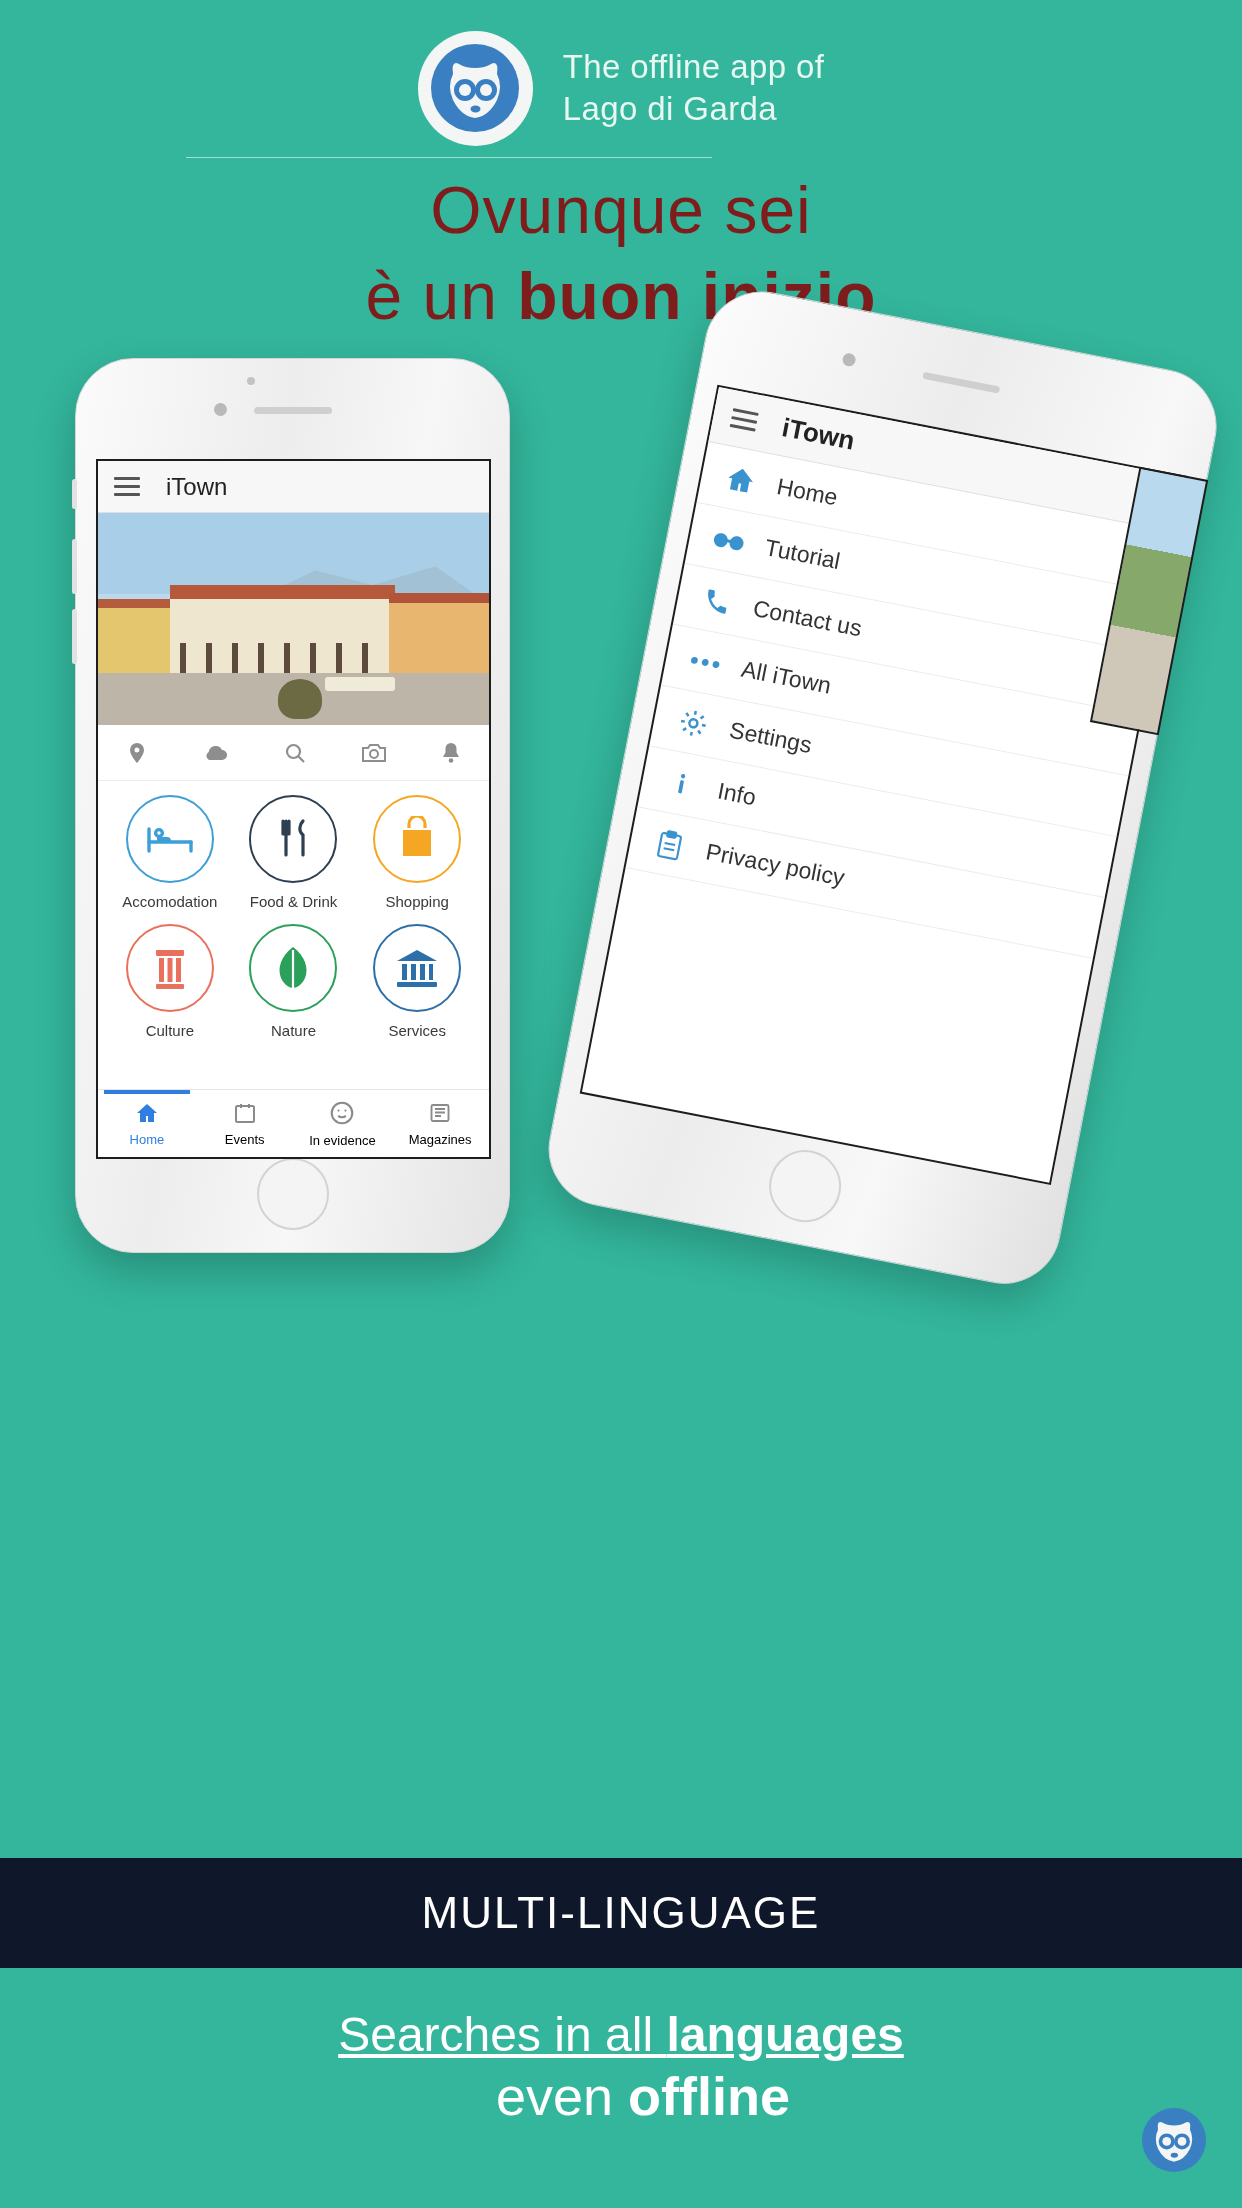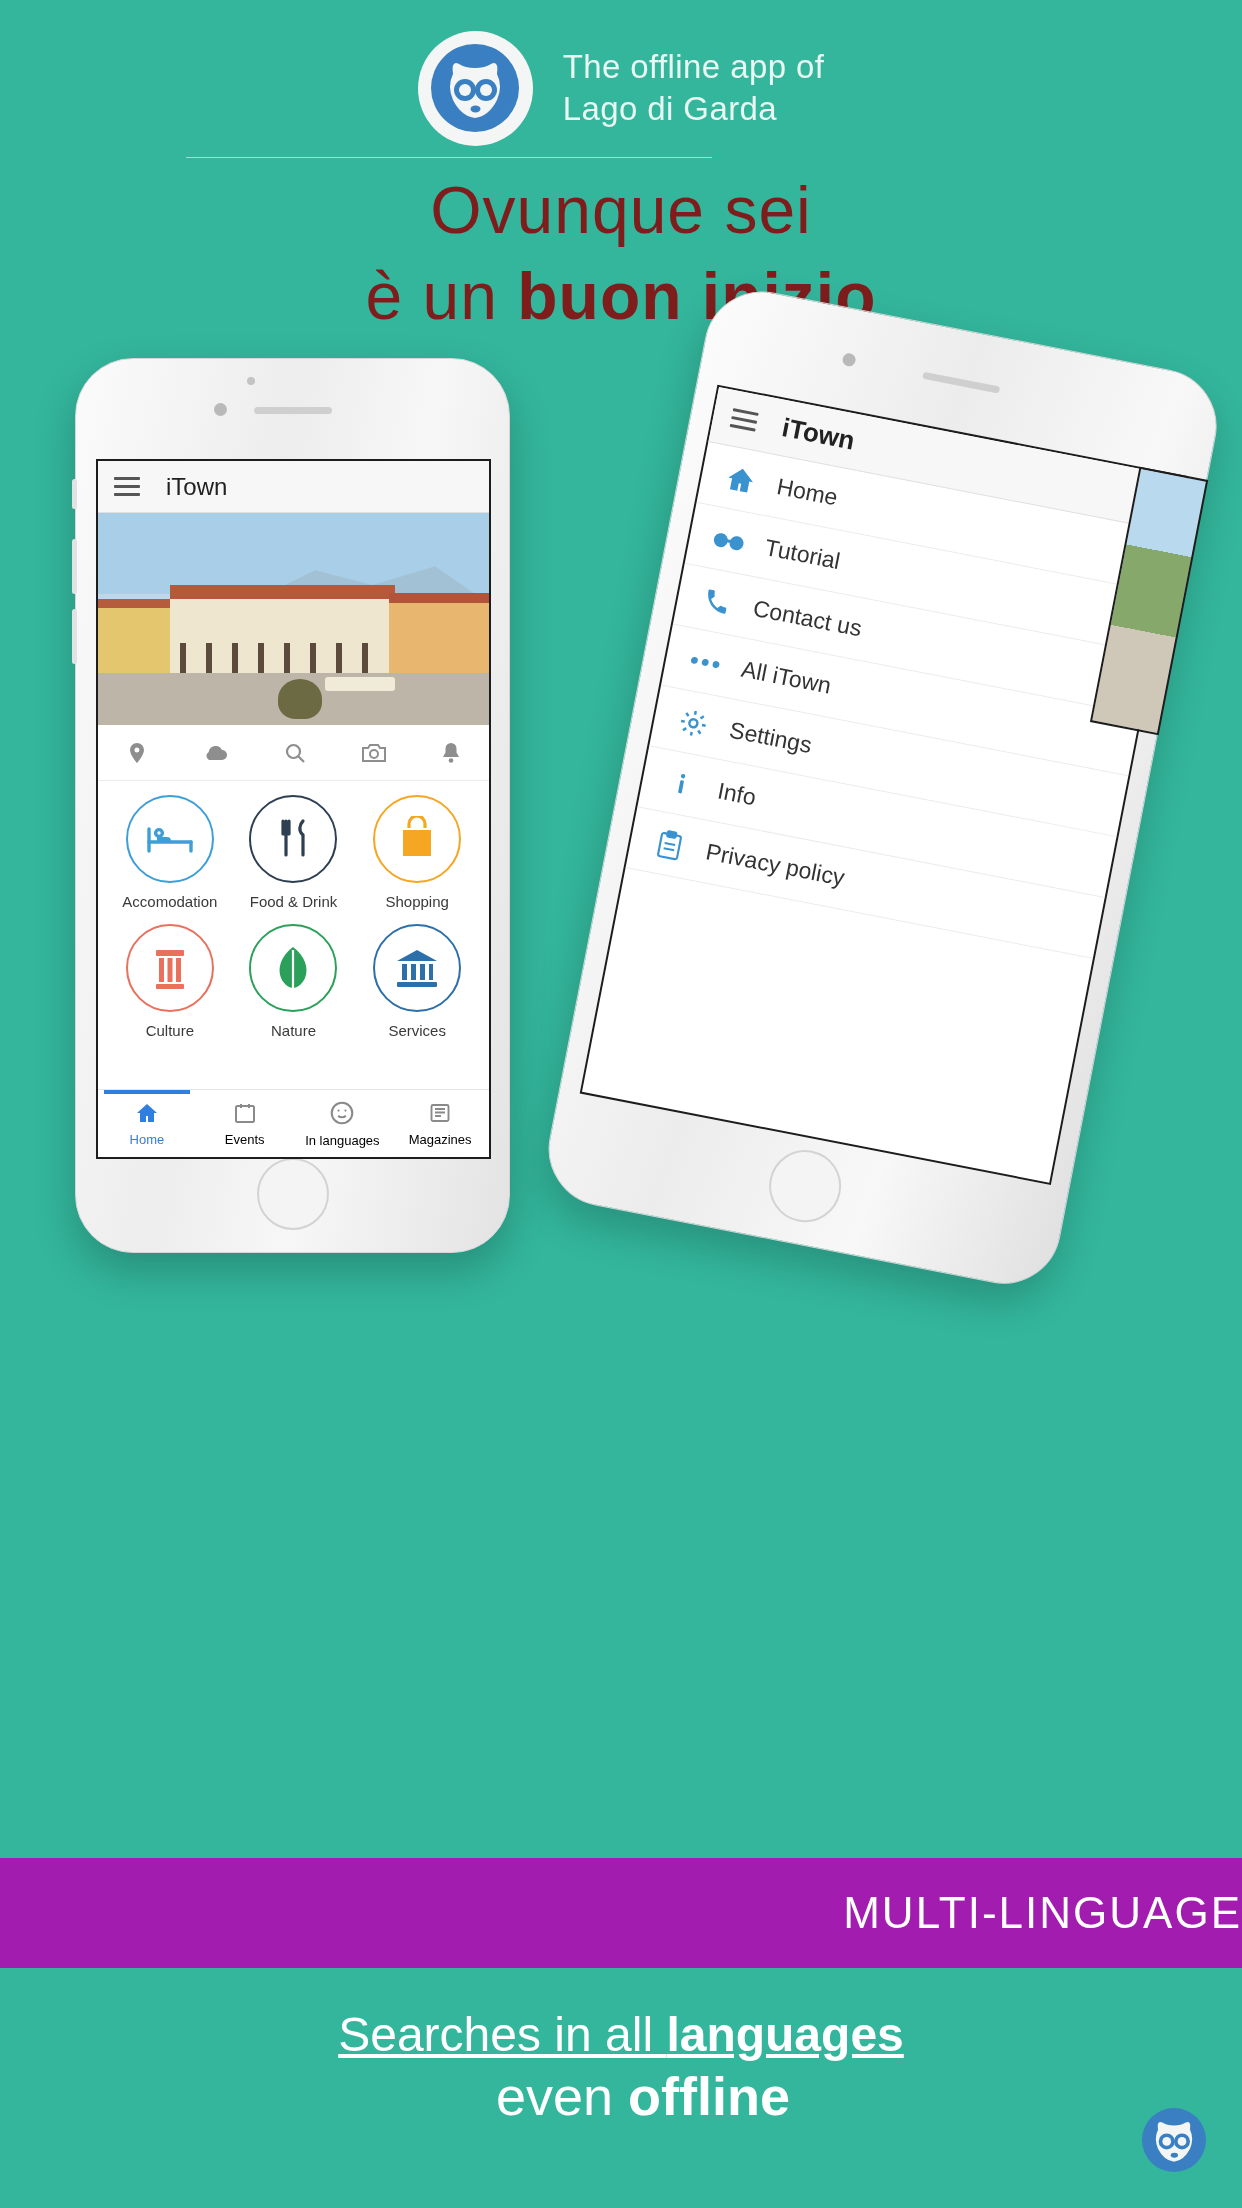--- a/index.html
+++ b/index.html
@@ -82,21 +82,21 @@
     background:linear-gradient(100deg,#fcfcfc 0%,#ececec 40%,#f8f8f8 70%,#e0e0e0 100%);
     border-radius:58px; border:1px solid #d5d5d5; box-shadow:0 18px 40px rgba(0,0,0,.2);}
   .screen-b{ position:absolute; top:100px; left:20px; width:480px; height:722px; background:#fff; border:2px solid #1d1d1d; overflow:hidden;}
   .appbar-b{ height:56px; background:#f7f7f7; border-bottom:1px solid #e0e0e0; display:flex; align-items:center; padding:0 18px; gap:26px;}
   .drawer-item{ display:flex; align-items:center; gap:20px; height:62px; padding:0 22px; border-bottom:1px solid #ececec; font-size:23px; color:#333;}
   .drawer-item .ic{ width:34px; display:flex; justify-content:center; color:#3a92cf;}
   .b-photo{ position:absolute; right:-2px; top:100px; width:70px; height:260px;
     background:linear-gradient(#b9d9ee 0 30%, #86a86a 30% 62%, #cfc8b8 62% 100%); border:2px solid #1d1d1d;}
 
   
-  .band{ position:absolute; left:0; width:1242px; background:#a21caf; height:110px; display:flex; align-items:center; justify-content:flex-end; top:1858px;}
+  .band{ position:absolute; left:0; width:1242px; background:#0f172a; height:110px; display:flex; align-items:center; justify-content:center; top:1858px;}
   .band span{ color:#fff; font-size:44px; letter-spacing:2px; font-weight:300;}
 
   .footer{ position:absolute; left:0; top:1968px; width:1242px; height:240px; text-align:center; color:#fff;}
   .footer .f1{ font-size:48px; font-weight:300; margin-top:38px; line-height:1.2;text-decoration:underline;}
   .footer .f2{ font-size:54px; font-weight:300; line-height:1.2;margin-left:44px;}
   .footer b{ font-weight:700;}
   .badge{ position:absolute; right:36px; bottom:36px; width:64px; height:64px; border-radius:50%; background:#3a7fc1; overflow:hidden;}
 </style>
 </head>
 <body>
@@ -367,21 +367,21 @@
         </div>
         <div class="tab">
           <span>
             <svg width="26" height="26" viewBox="0 0 24 24" fill="none" stroke="#8a8a8a" stroke-width="1.9">
                 <circle cx="12" cy="12" r="9.5"></circle>
                 <circle cx="8.8" cy="9.8" r="1" fill="#8a8a8a" stroke="none"></circle>
                 <circle cx="15.2" cy="9.8" r="1" fill="#8a8a8a" stroke="none"></circle>
                 <path d="M8.5 14.5c1.8 2 5.2 2 7 0"></path>
               </svg>
           </span>
-          <span class="tlabel">In languages</span>
+          <span class="tlabel">In evidence</span>
         </div>
         <div class="tab">
           <span>
             <svg width="26" height="24" viewBox="0 0 24 24" fill="none" stroke="#8a8a8a" stroke-width="1.9">
                 <rect x="3.5" y="4" width="17" height="16" rx="1.5"></rect>
                 <path d="M7 8h10M7 11.5h10M7 15h6"></path>
               </svg>
           </span>
           <span class="tlabel">Magazines</span>
         </div>

